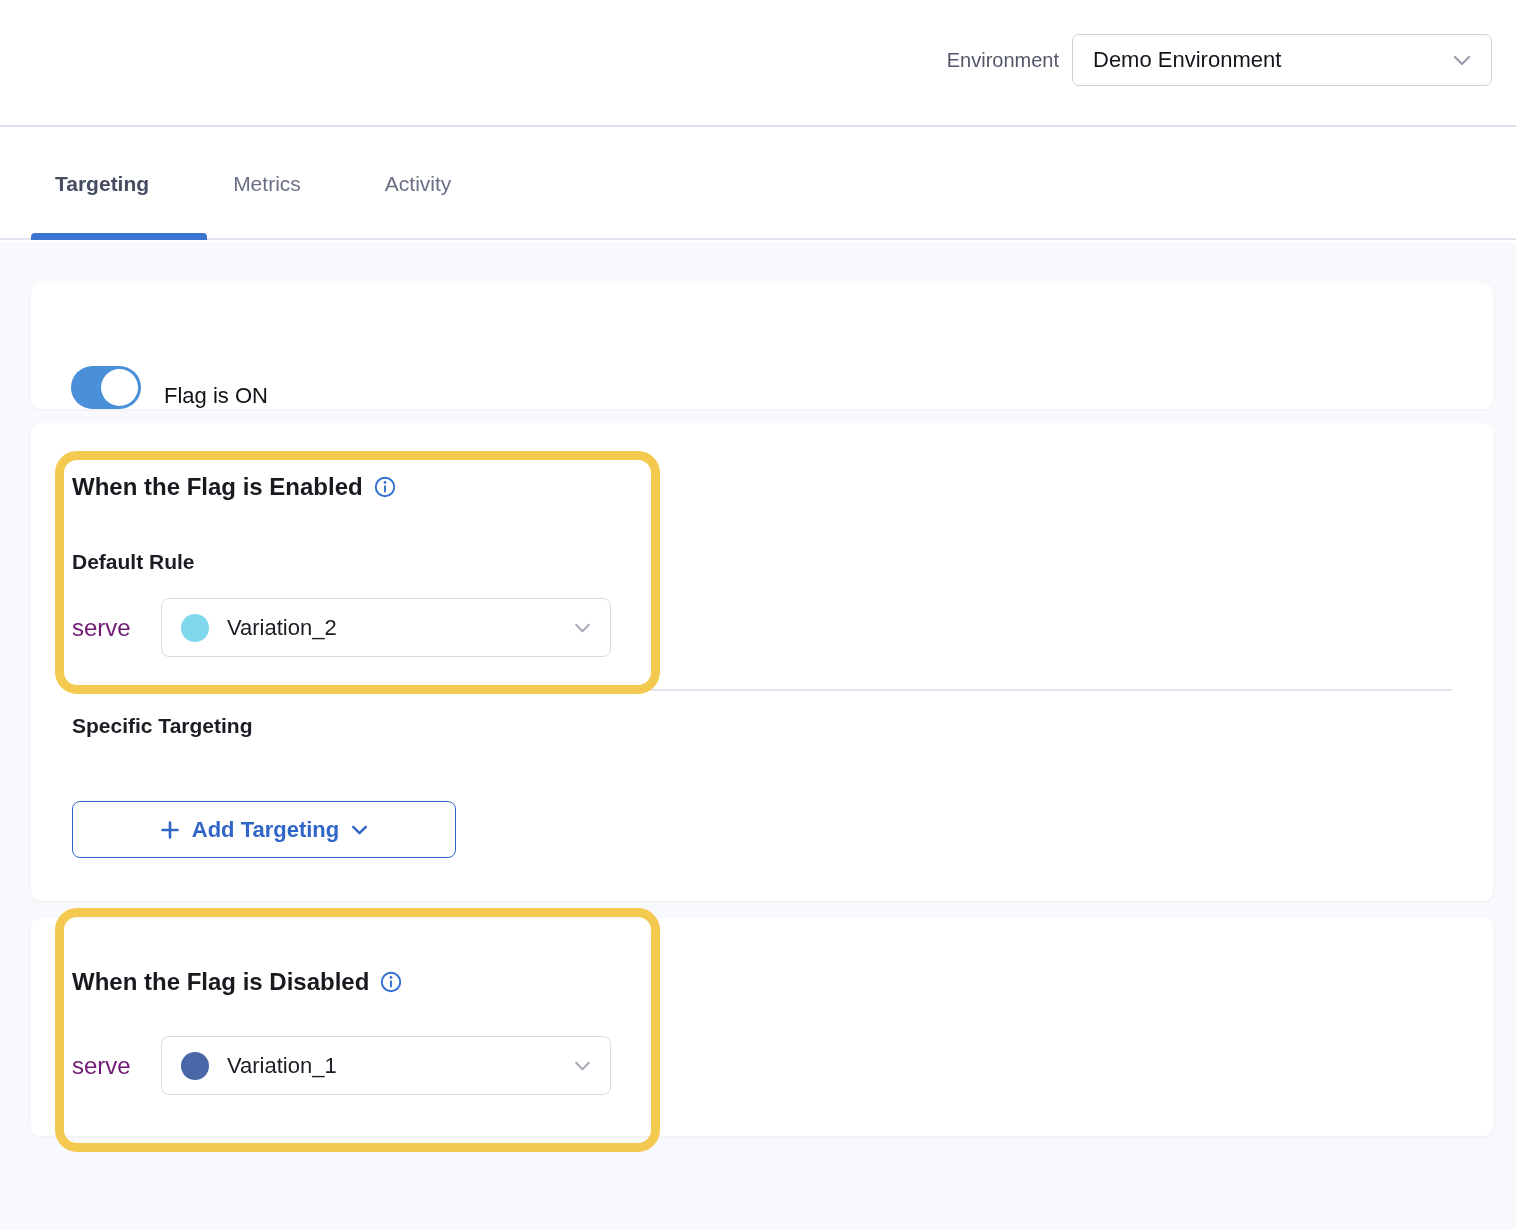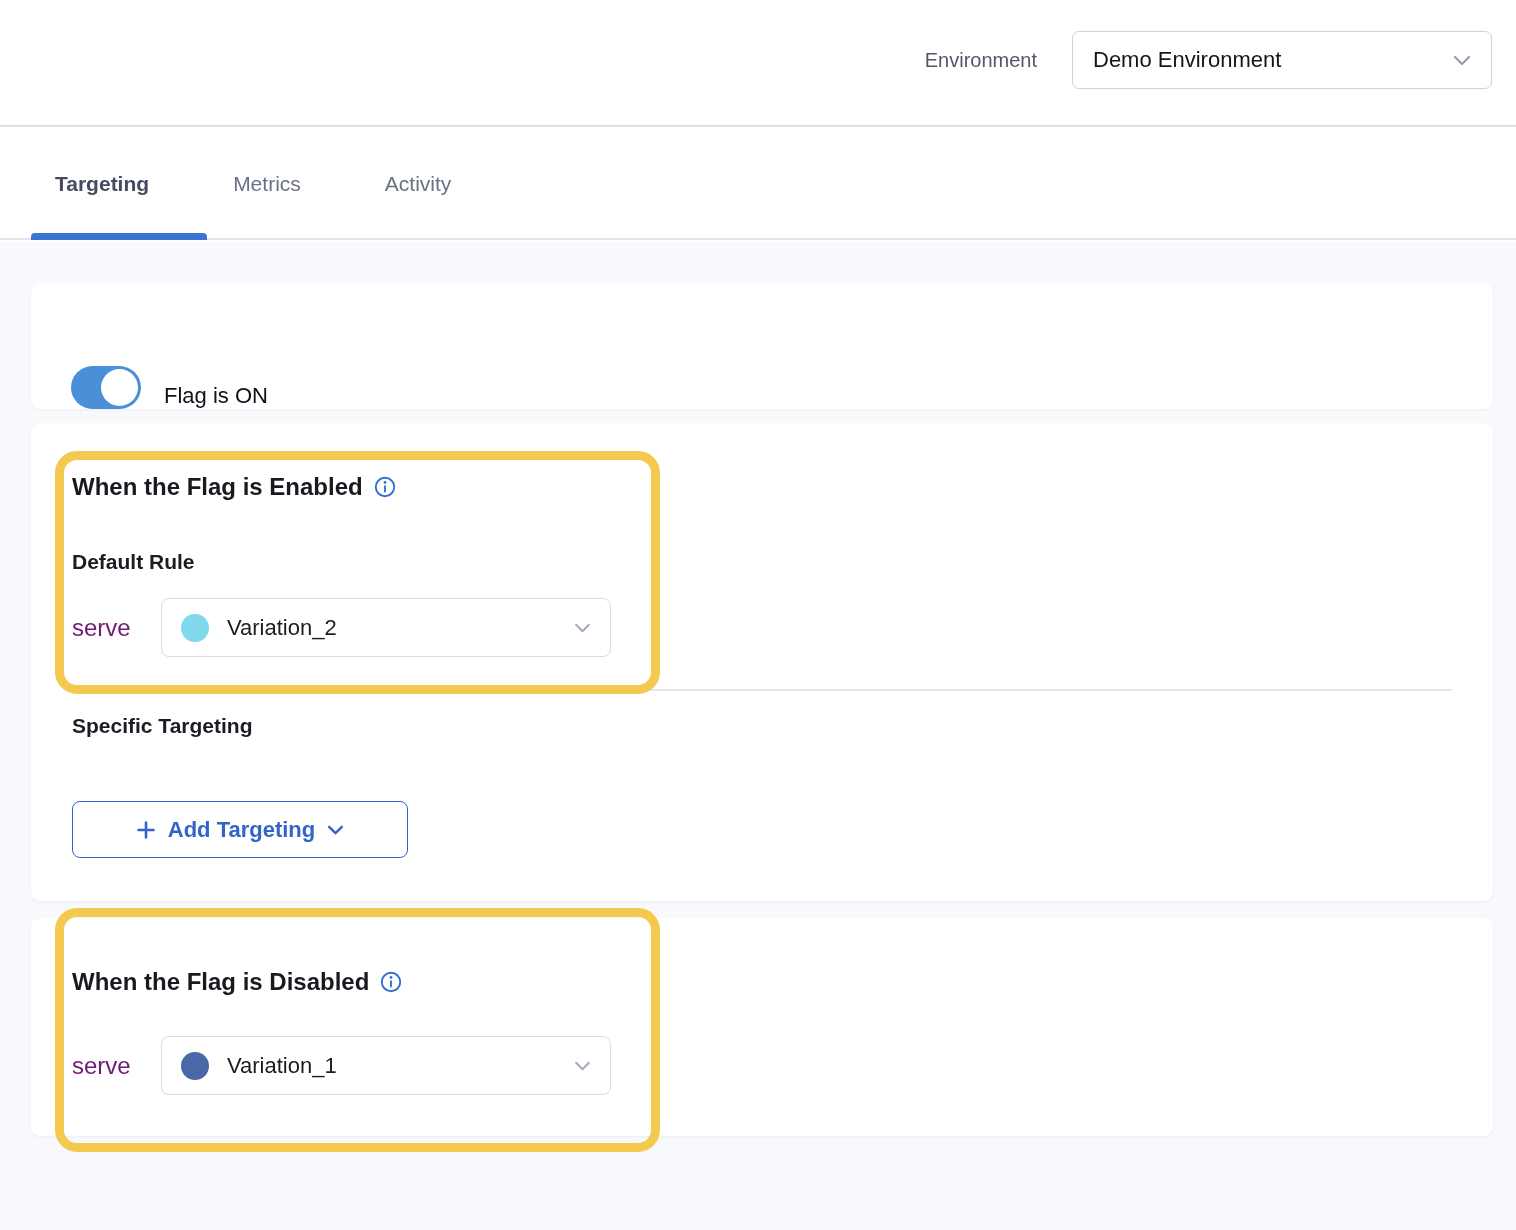--- a/index.html
+++ b/index.html
@@ -12,25 +12,25 @@
     color:#1b1b26;
   }
 
   
   .top-header {
     position:absolute; top:0; left:0; width:1516px; height:127px;
     background:#ffffff; border-bottom:2px solid #dcdee9;
   }
   .env-row {
     position:absolute; top:31px; right:24px; height:58px;
-    display:flex; align-items:center; gap:35px;
+    display:flex; align-items:center; gap:13px;
   }
   .env-label { font-size:20px; color:#54576a; }
   .env-select {
-    width:420px; height:58px; background:#fff;
+    width:420px; height:52px; background:#fff;
     border:1.5px solid #cfd1dd; border-radius:7px;
     display:flex; align-items:center; justify-content:space-between;
     padding:0 20px; font-size:22px; color:#15151c; cursor:pointer;
   }
 
   
   .tab-bar {
     position:absolute; top:129px; left:0; width:1516px; height:111px;
     background:#ffffff; border-bottom:2px solid #e2e3ed;
   }
@@ -88,21 +88,21 @@
   }
   .variation-dot { width:28px; height:28px; border-radius:50%; flex:0 0 auto; }
   .variation-name { font-size:22px; color:#1c1c24; }
   .variation-select .chev { margin-left:auto; }
 
   .card-divider {
     position:absolute; left:41px; top:266px; width:1380px; height:2px; background:#e3e4ee;
   }
 
   .add-btn {
-    position:absolute; left:41px; top:378px; width:336px; height:57px;
+    position:absolute; left:41px; top:378px; width:384px; height:57px;
     background:#ffffff; border:1.6px solid #3166c8; border-radius:8px;
     display:flex; align-items:center; justify-content:center; gap:12px;
     color:#3166c8; font-size:22px; font-weight:bold; cursor:pointer;
     font-family:"Liberation Sans", sans-serif;
   }
 
   
   .highlight-ring {
     position:absolute; border:9px solid #f4c950; border-radius:22px;
     pointer-events:none; z-index:6; background:transparent;

